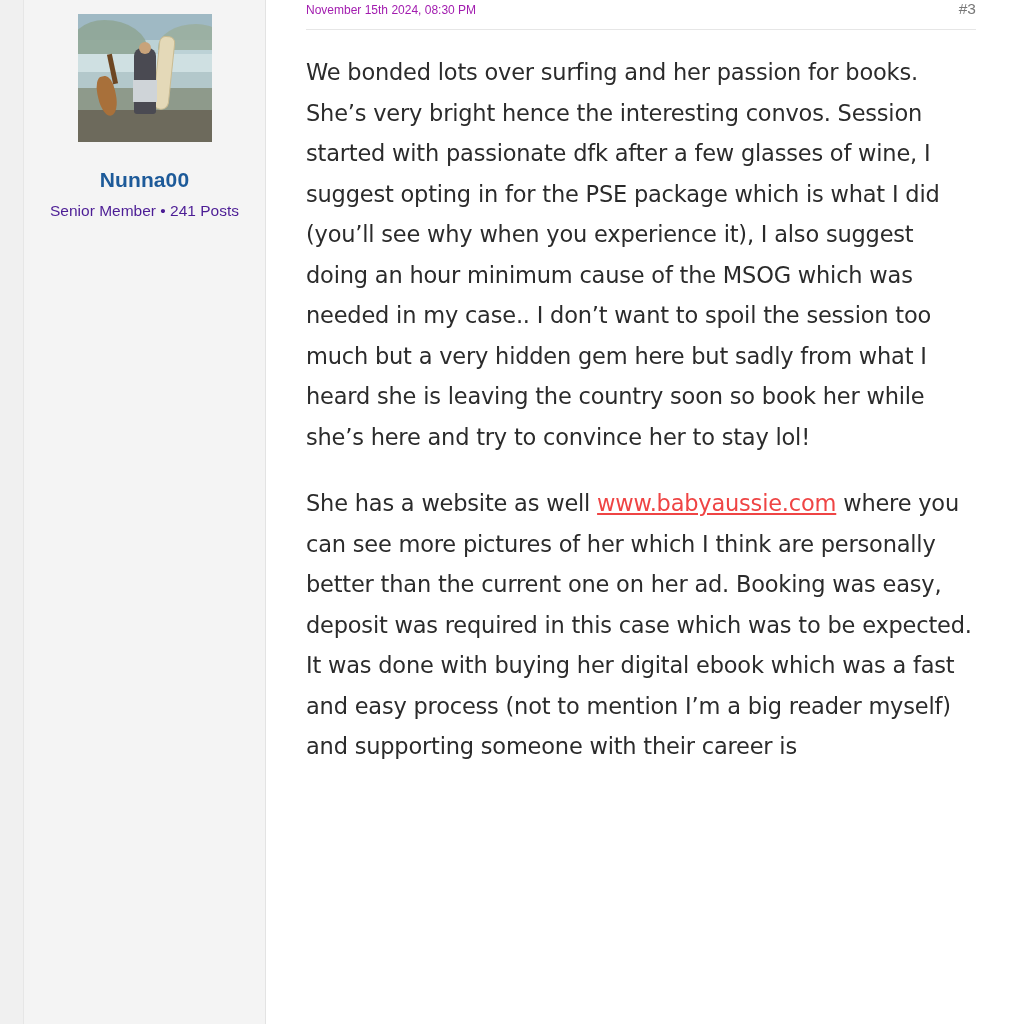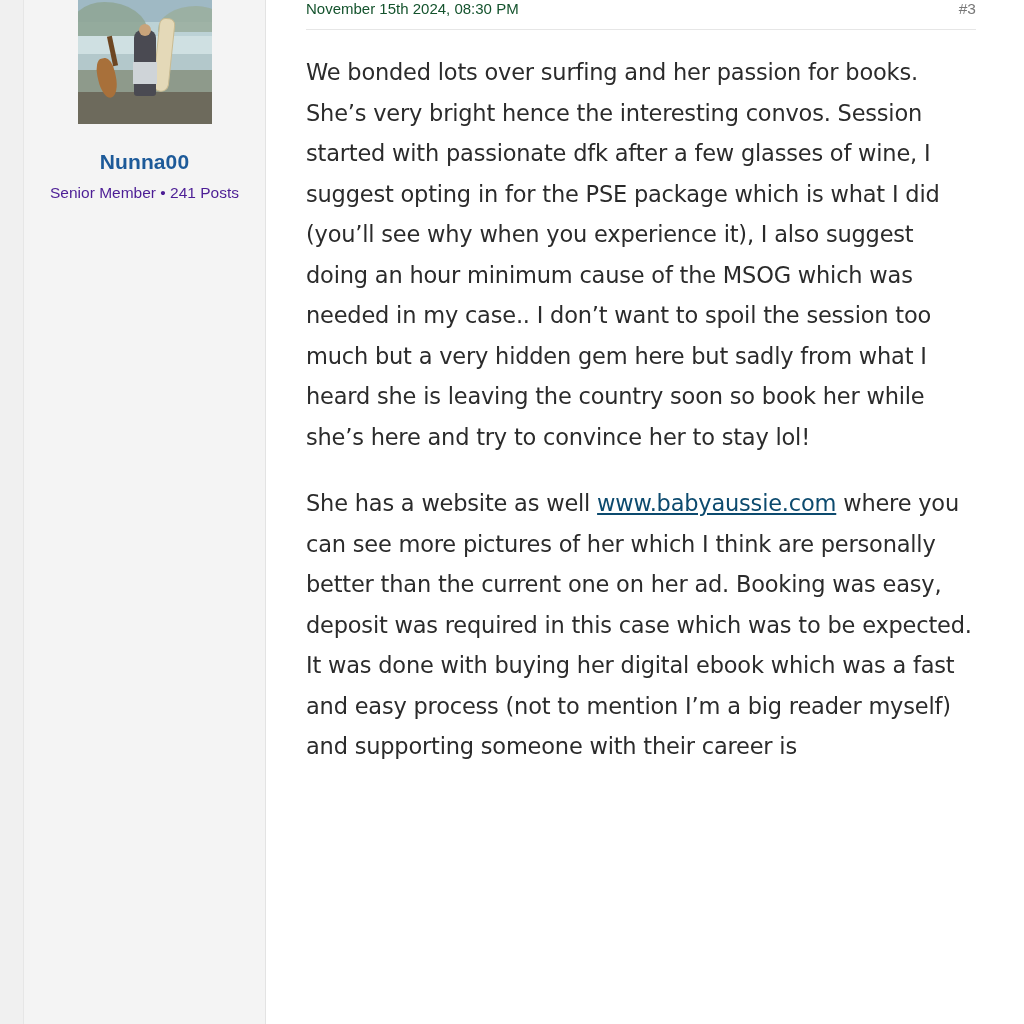--- a/index.html
+++ b/index.html
@@ -34,21 +34,21 @@
     background: #f0f0f0;
     border-right: 1px solid #e6e6e6;
     flex: 0 0 24px;
   }
   
   .author-col {
     width: 242px;
     flex: 0 0 242px;
     background: #f4f4f4;
     border-right: 1px solid #e3e3e3;
-    padding-top: 0;
+    padding-top: 18px;
     text-align: center;
   }
   .avatar-wrap {
     width: 134px;
     height: 128px;
     margin: 0 auto 0;
     position: relative;
     top: -4px;
     overflow: hidden;
     background: #b9c6c8;
@@ -149,40 +149,40 @@
   }
   .post-head {
     display: flex;
     justify-content: space-between;
     align-items: baseline;
     padding: 0 0 11px 0;
     border-bottom: 1px solid #e6e6e6;
     margin-bottom: 22px;
   }
   .post-date {
-    font-size: 15px;
-    color: #14532d;
+    font-size: 12px;
+    color: #a21caf;
   }
   .post-number {
     font-size: 15.5px;
     color: #777;
     text-decoration: none;
   }
   .post-body p {
     margin: 0 0 26px 0;
     font-size: 22.5px;
     line-height: 40.5px;
     color: #2b2b2b;
     font-family: "DejaVu Sans", sans-serif;
     font-weight: 400;
     letter-spacing: -0.2px;
   }
   .post-body p:last-child { margin-bottom: 0; }
   .post-body a {
-    color: #0c4a6e;
+    color: #ef4444;
     text-decoration: underline;
   }
 </style>
 </head>
 <body>
 
 <div class="page">
   <div class="post">
 
     <div class="gutter"></div>

